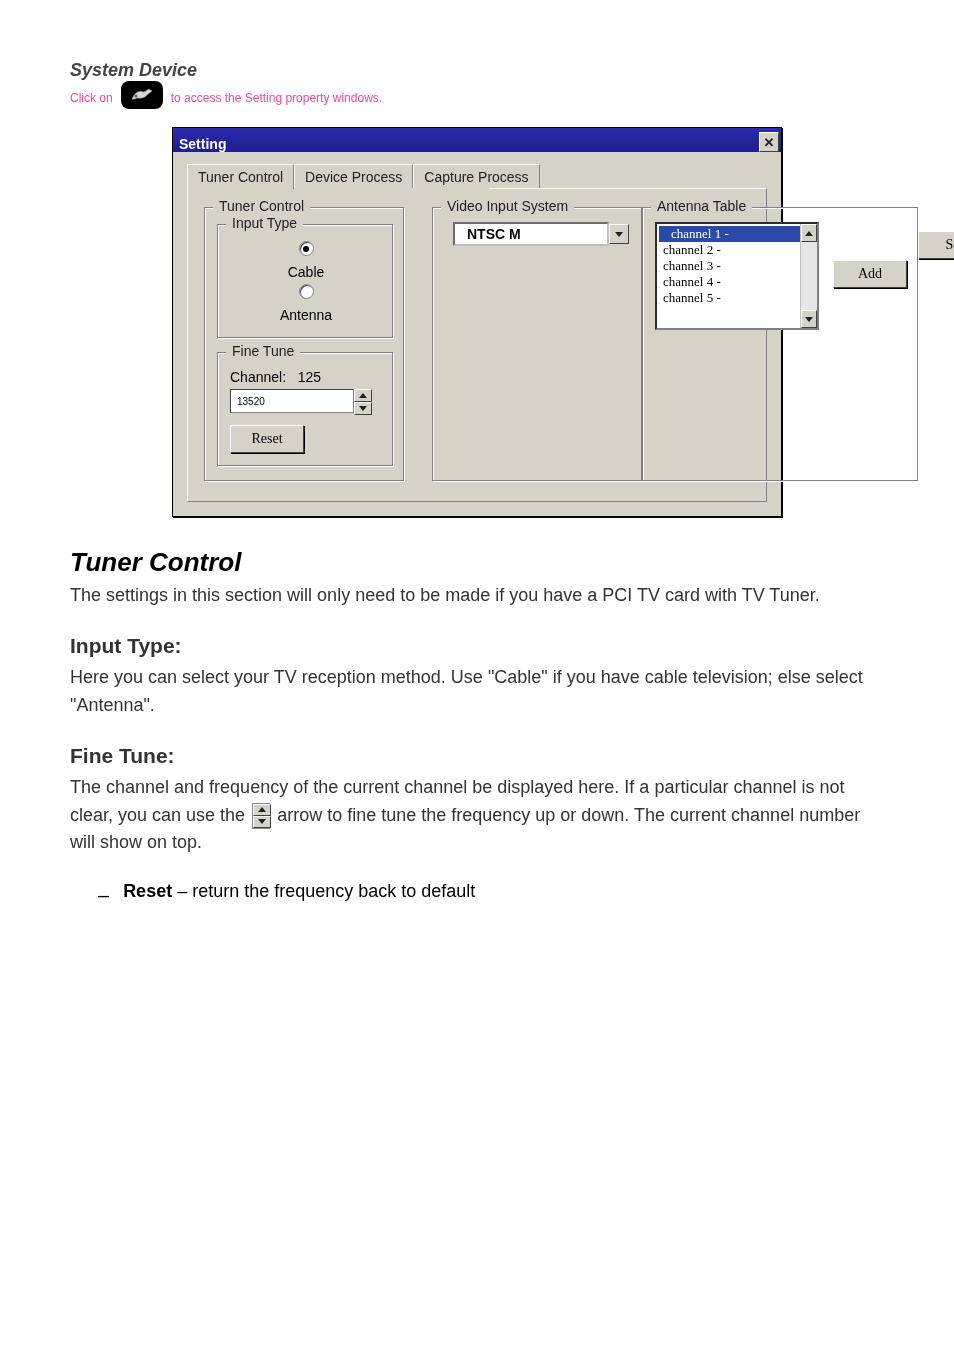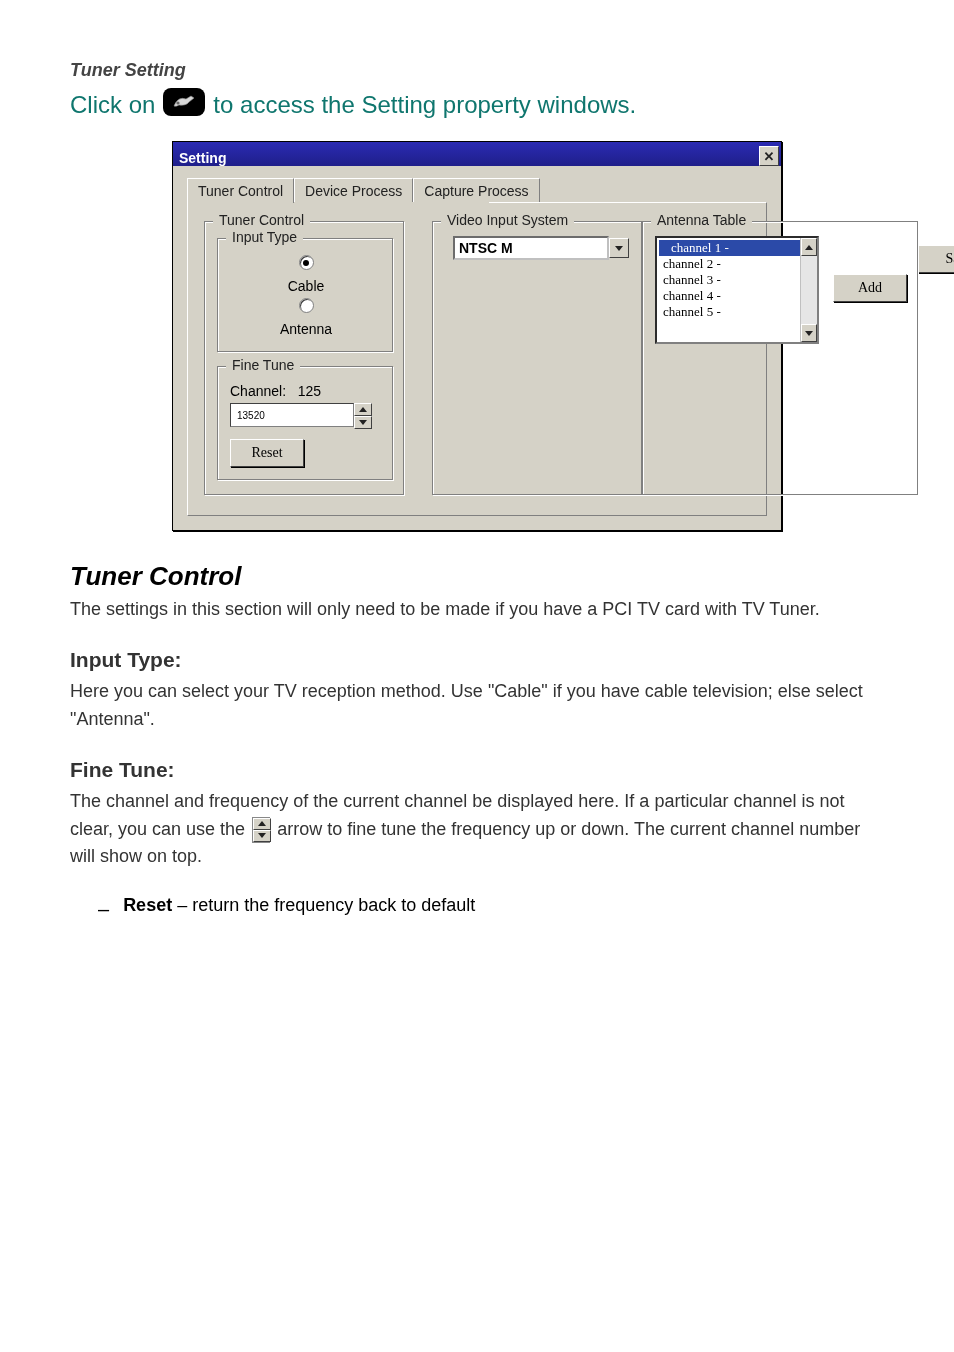--- a/index.html
+++ b/index.html
@@ -17,22 +17,22 @@
     box-sizing: border-box;
   }
   .top-text {
     font-size: 18px;
     color: #444;
     margin-left: 0;
     font-style: italic;
     font-weight: bold;
   }
   .icon-text {
-    font-size: 24px;
-    color: #0f766e;
+    font-size: 12px;
+    color: #ec4899;
     margin: 10px 0 4px 0;
     text-align: right;
   }
   .icon-row {
     display: flex;
     align-items: center;
     gap: 8px;
     margin-bottom: 18px;
   }
   .icon-badge {
@@ -172,21 +172,21 @@
     background:#d5d2c7; border:1px solid #fff; border-right-color:#404040;
     border-bottom-color:#404040; font-size:14px; font-family: Tahoma;
     width:80px; height:26px; display:flex; align-items:center; justify-content:center;
     box-shadow: 1px 1px 0 #000;
   }
   .btn.small{ width:72px;}
   .dropdown {
     display:flex; width:178px; height:24px; margin-left:10px;
   }
   .dd-field {
-    flex:1; background:#fff; border:2px inset #c0c0c0; padding:0 4px;
+    flex:1; background:#fff; border:2px inset #c0c0c0; padding:0 12px;
     display:flex; align-items:center; font-size:14px; font-weight:bold;
   }
   .dd-btn {
     width:18px; background:#d5d2c7; border:1px solid #fff; border-right-color:#404040;
     border-bottom-color:#404040; display:flex; align-items:center; justify-content:center;
     margin:2px 2px 2px 0;
   }
   .channel-area { display:flex; gap:14px; align-items:flex-start;}
   .listbox {
     width:160px; height:104px; background:#fff; border:2px inset #808080;
@@ -219,21 +219,21 @@
   .sub-head {
     font-family: Arial; font-weight:bold; font-size:21px; color:#333; margin: 16px 0 6px 0;
   }
   .bullet-row { display:flex; align-items:flex-start; margin: 4px 0; font-size:18px; gap:14px; margin-left:28px;}
   .bullet-dash { font-size:20px; line-height:1.4;}
 </style>
 </head>
 <body>
 
 <div class="page">
-  <div class="top-text">Tuner Setting</div>
+  <div class="top-text">System Device</div>
   <div class="icon-row">
     <span class="icon-text">Click on </span>
     <span class="icon-badge">
       <svg width="30" height="18" viewBox="0 0 30 18">
         <path d="M5 13 Q9 3 17 6 L22 3 L25 5 L20 9 Q17 13 10 12 Q7 14 5 13 Z" fill="#d8d8d8" stroke="#888" stroke-width="0.6"></path>
         <circle cx="9" cy="10" r="1.6" fill="#666"></circle>
       </svg>
     </span>
     <span class="icon-text"> to access the Setting property windows.</span>
   </div>

